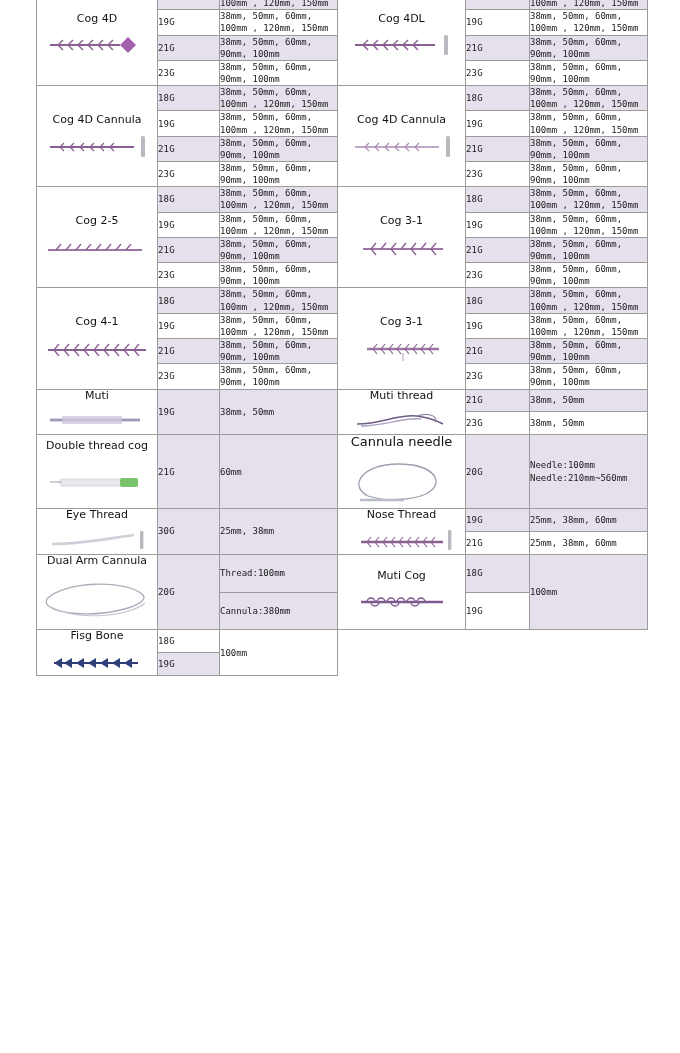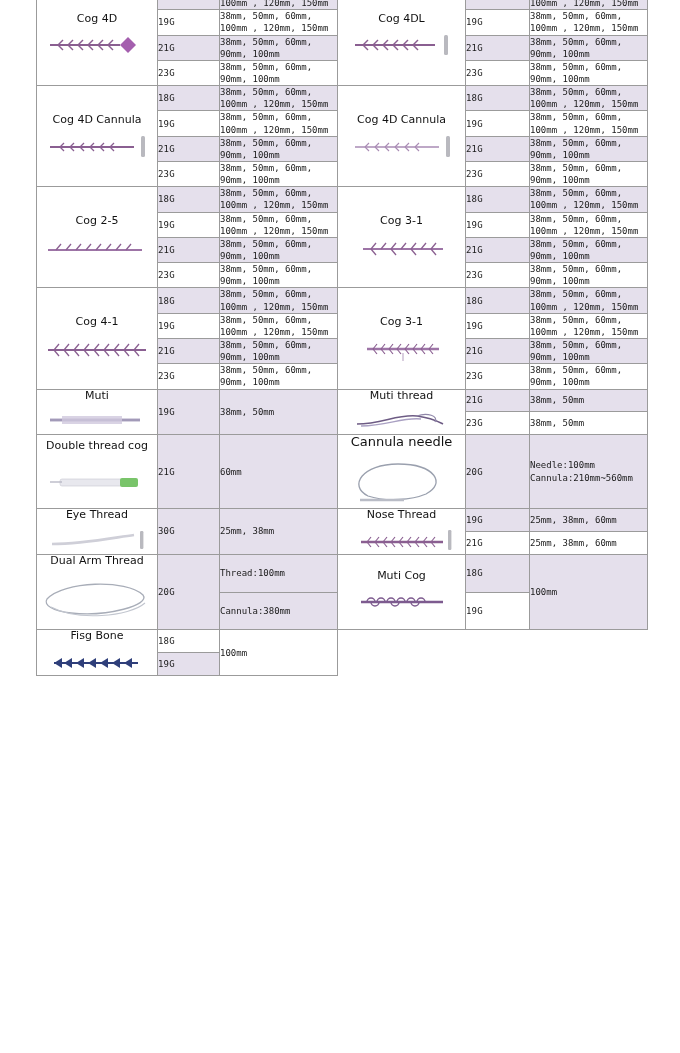--- a/index.html
+++ b/index.html
@@ -466,21 +466,21 @@
       <span class="label" style="font-size:13px;">Cannula needle</span>
       <div class="art" style="height:52px;width:120px;">
         <svg width="120" height="52" viewBox="0 0 120 52">
           <path d="M26 40 C6 30, 20 8, 56 8 C94 8, 104 28, 84 38 C70 44, 44 46, 26 40 Z" fill="none" stroke="#9aa0ae" stroke-width="1.3"></path>
           <path d="M18 44 H62" stroke="#b9bcc6" stroke-width="2.4"></path>
         </svg>
       </div>
     </td>
     <td class="gauge">20G</td>
     <td class="len">Needle:100mm
-Cannula:210mm~560mm</td>
+Needle:210mm~560mm</td>
   </tr>
 
   <tr>
     <td class="namecell" rowspan="2">
       <span class="label">Eye Thread</span>
       <div class="art">
         <svg width="110" height="24" viewBox="0 0 110 24">
           <path d="M10 16 C40 16, 70 10, 92 7" stroke="#cfcfd8" stroke-width="2.6" fill="none"></path>
           <rect x="98" y="3" width="3.4" height="18" rx="1.2" fill="#b9b9bf"></rect>
         </svg>
@@ -520,21 +520,21 @@
     <td class="gauge">19G</td>
     <td class="len">25mm, 38mm, 60mm</td>
   </tr>
   <tr>
     <td class="gauge white">21G</td>
     <td class="len white">25mm, 38mm, 60mm</td>
   </tr>
 
   <tr>
     <td class="namecell" rowspan="2">
-      <span class="label">Dual Arm Thread</span>
+      <span class="label">Dual Arm Cannula</span>
       <div class="art" style="height:56px;width:120px;">
         <svg width="120" height="56" viewBox="0 0 120 56">
           <path d="M10 26 C26 8, 90 6, 106 22 C114 32, 70 44, 34 40 C16 38, 6 32, 10 26 Z" fill="none" stroke="#a8adb8" stroke-width="1.3"></path>
           <path d="M14 34 C40 48, 92 44, 108 30" fill="none" stroke="#c2c6cf" stroke-width="1.1"></path>
         </svg>
       </div>
     </td>
     <td class="gauge" rowspan="2">20G</td>
     <td class="len">Thread:100mm</td>
     <td class="namecell" rowspan="2">

